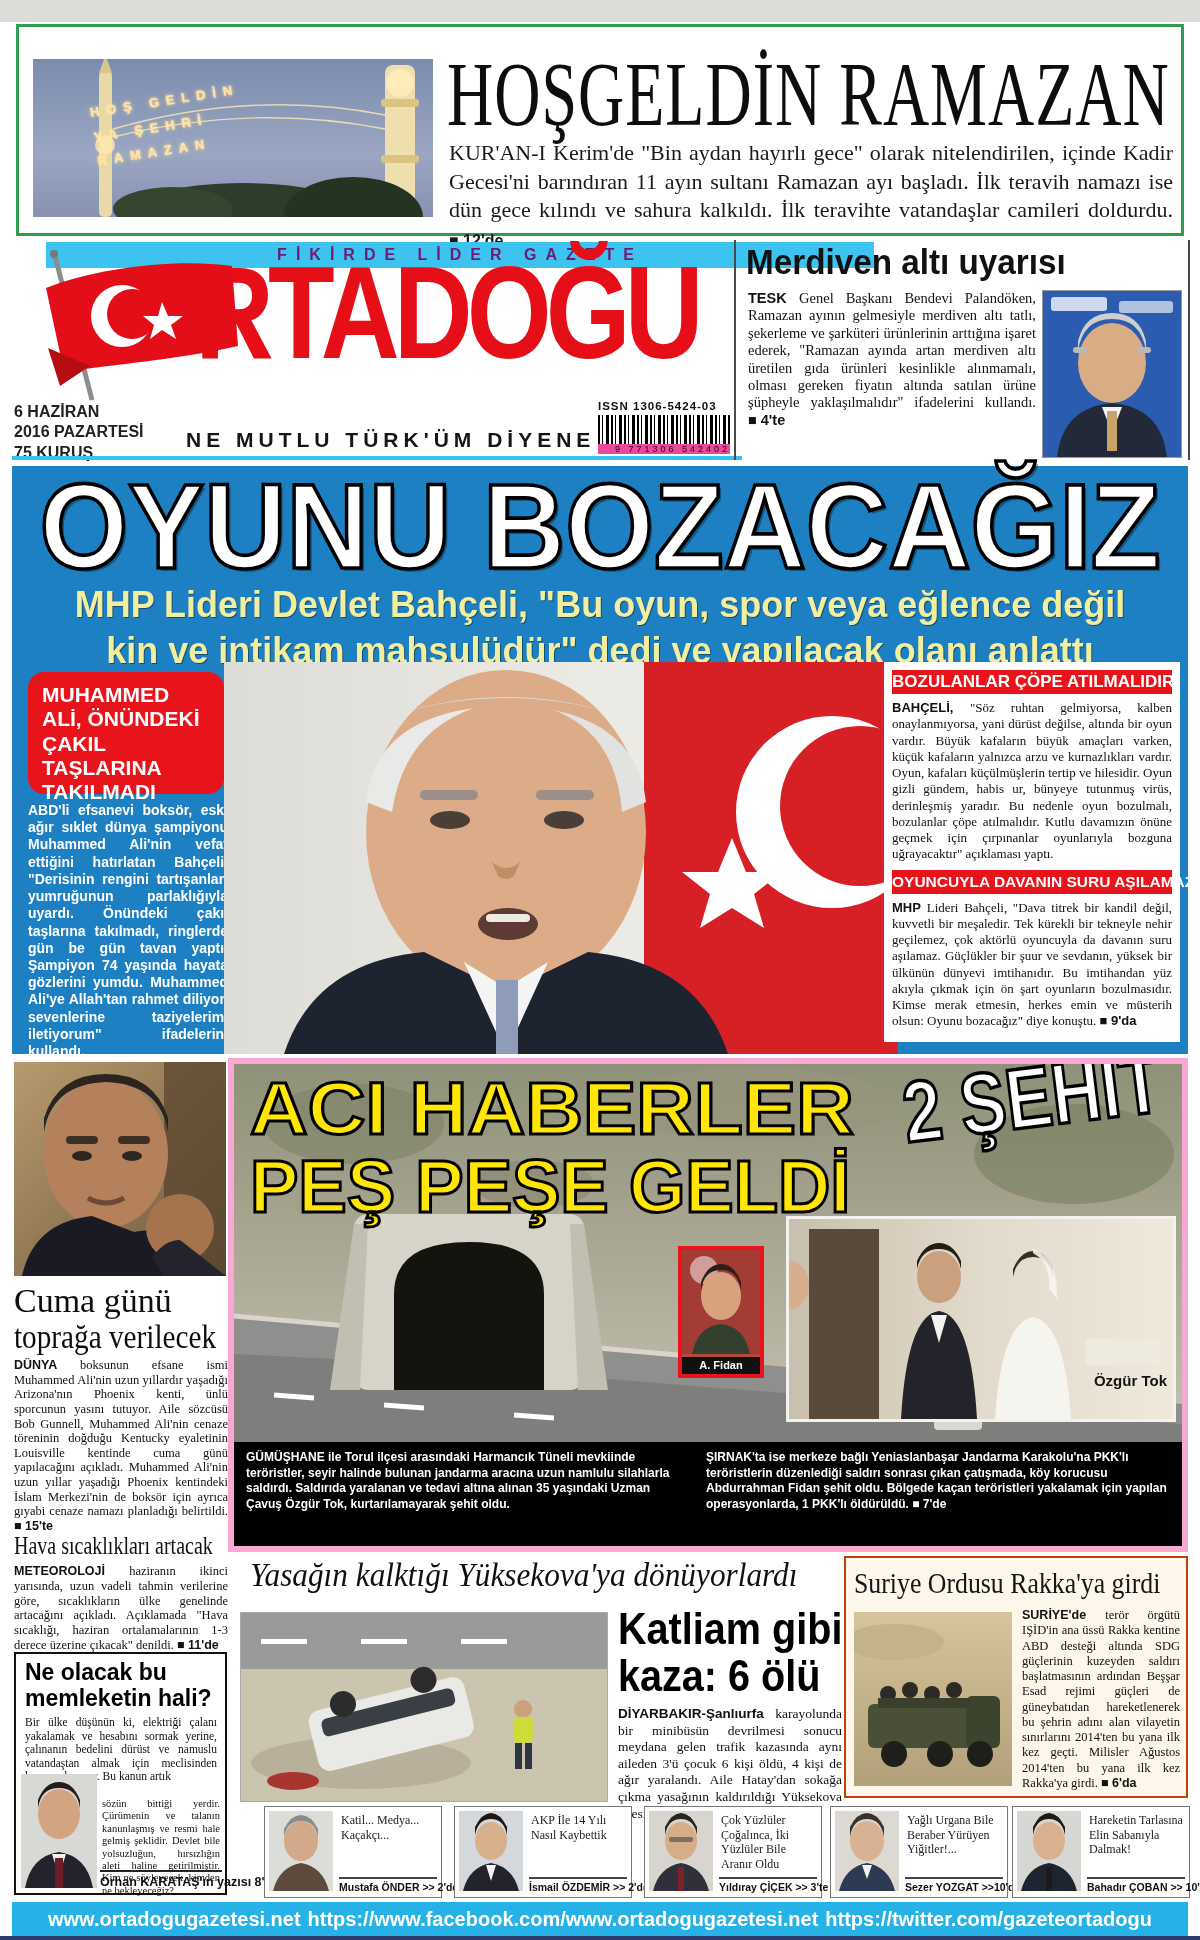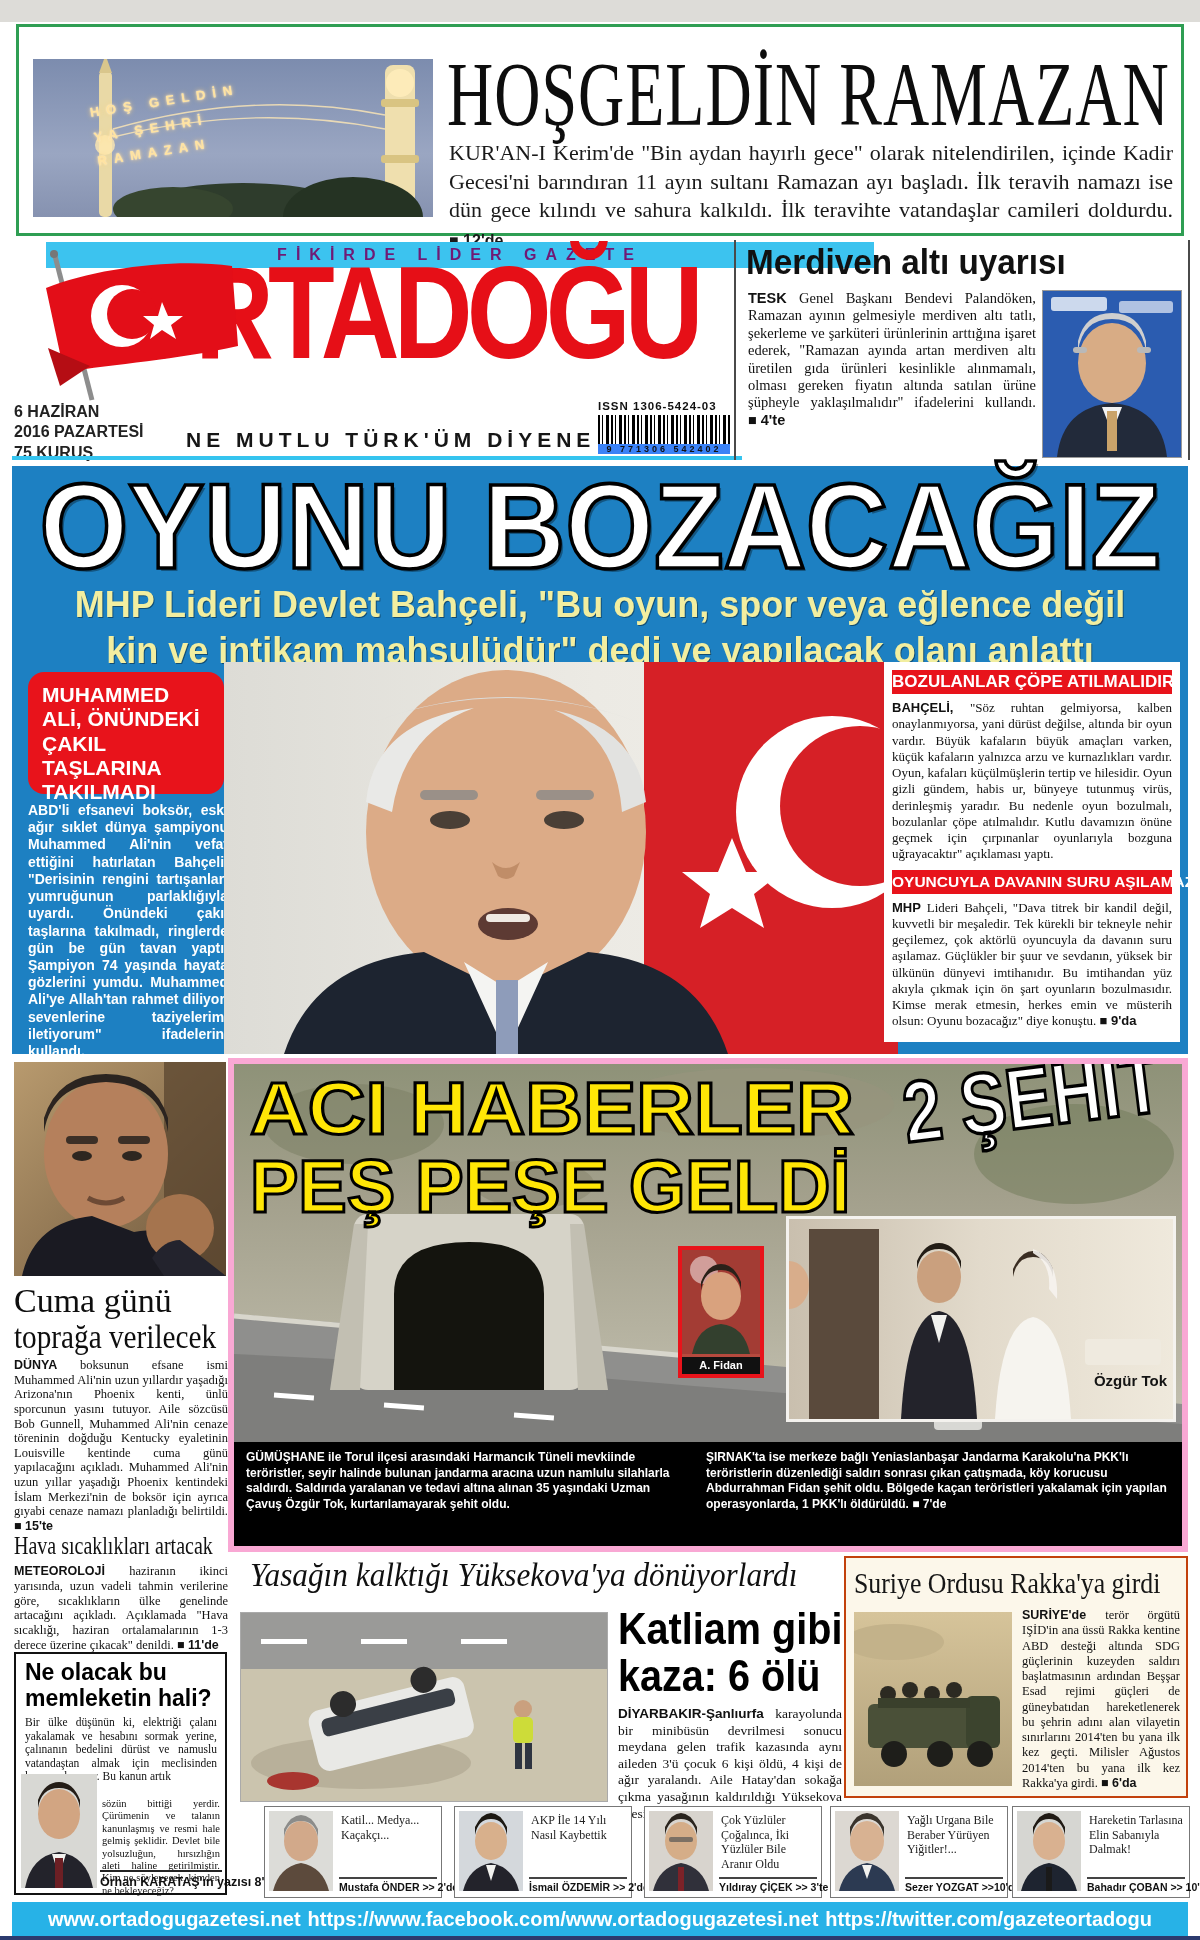--- a/index.html
+++ b/index.html
@@ -28,21 +28,21 @@
   #cyanbar{left:46px;top:242px;width:828px;height:26px;background:#3cc3ef;color:#701a75;font-weight:bold;
       font-size:16px;letter-spacing:9px;text-align:center;line-height:26px;}
   #mast-title{left:116px;top:246px;font-size:130px;font-weight:900;color:#e60f17;letter-spacing:-7px;
       transform:scale(0.84,1.02);transform-origin:left top;line-height:1;white-space:nowrap;z-index:1;}
   #flag{left:24px;top:250px;z-index:2;}
   #dateblock{left:14px;top:402px;font-size:16px;font-weight:bold;line-height:1.28;color:#222;}
   #motto{left:186px;top:428px;font-size:21px;font-weight:bold;letter-spacing:5px;color:#161616;white-space:nowrap;}
   #issn{left:598px;top:400px;font-size:11.5px;font-weight:bold;letter-spacing:1px;}
   #barcode{left:598px;top:415px;width:132px;height:38px;
       background:repeating-linear-gradient(90deg,#000 0 2px,#fff 2px 4px,#000 4px 5px,#fff 5px 8px,#000 8px 11px,#fff 11px 13px);}
-  #barcode-digits{left:598px;top:444px;width:132px;font-size:9px;letter-spacing:3px;background:#3b82f6;text-align:center;font-weight:bold;}
+  #barcode-digits{left:598px;top:444px;width:132px;font-size:9px;letter-spacing:3px;background:#ec4899;text-align:right;}
   #cyanline{left:12px;top:456px;width:730px;height:4px;background:#35c4ef;}
 
   
   #merdiven{left:734px;top:240px;width:452px;height:220px;border-left:2px solid #4a4a4a;border-right:2px solid #4a4a4a;}
   #m-title{left:10px;top:2px;font-size:35px;font-weight:900;white-space:nowrap;transform:scaleX(0.95);transform-origin:left top;}
   #m-body{left:12px;top:50px;width:288px;font-size:14.5px;line-height:1.2;}
   #m-photo{left:306px;top:50px;width:138px;height:166px;overflow:hidden;border:1px solid #999;}
 
   
   #blueband{left:12px;top:466px;width:1176px;height:588px;background:#1d80c2;}

